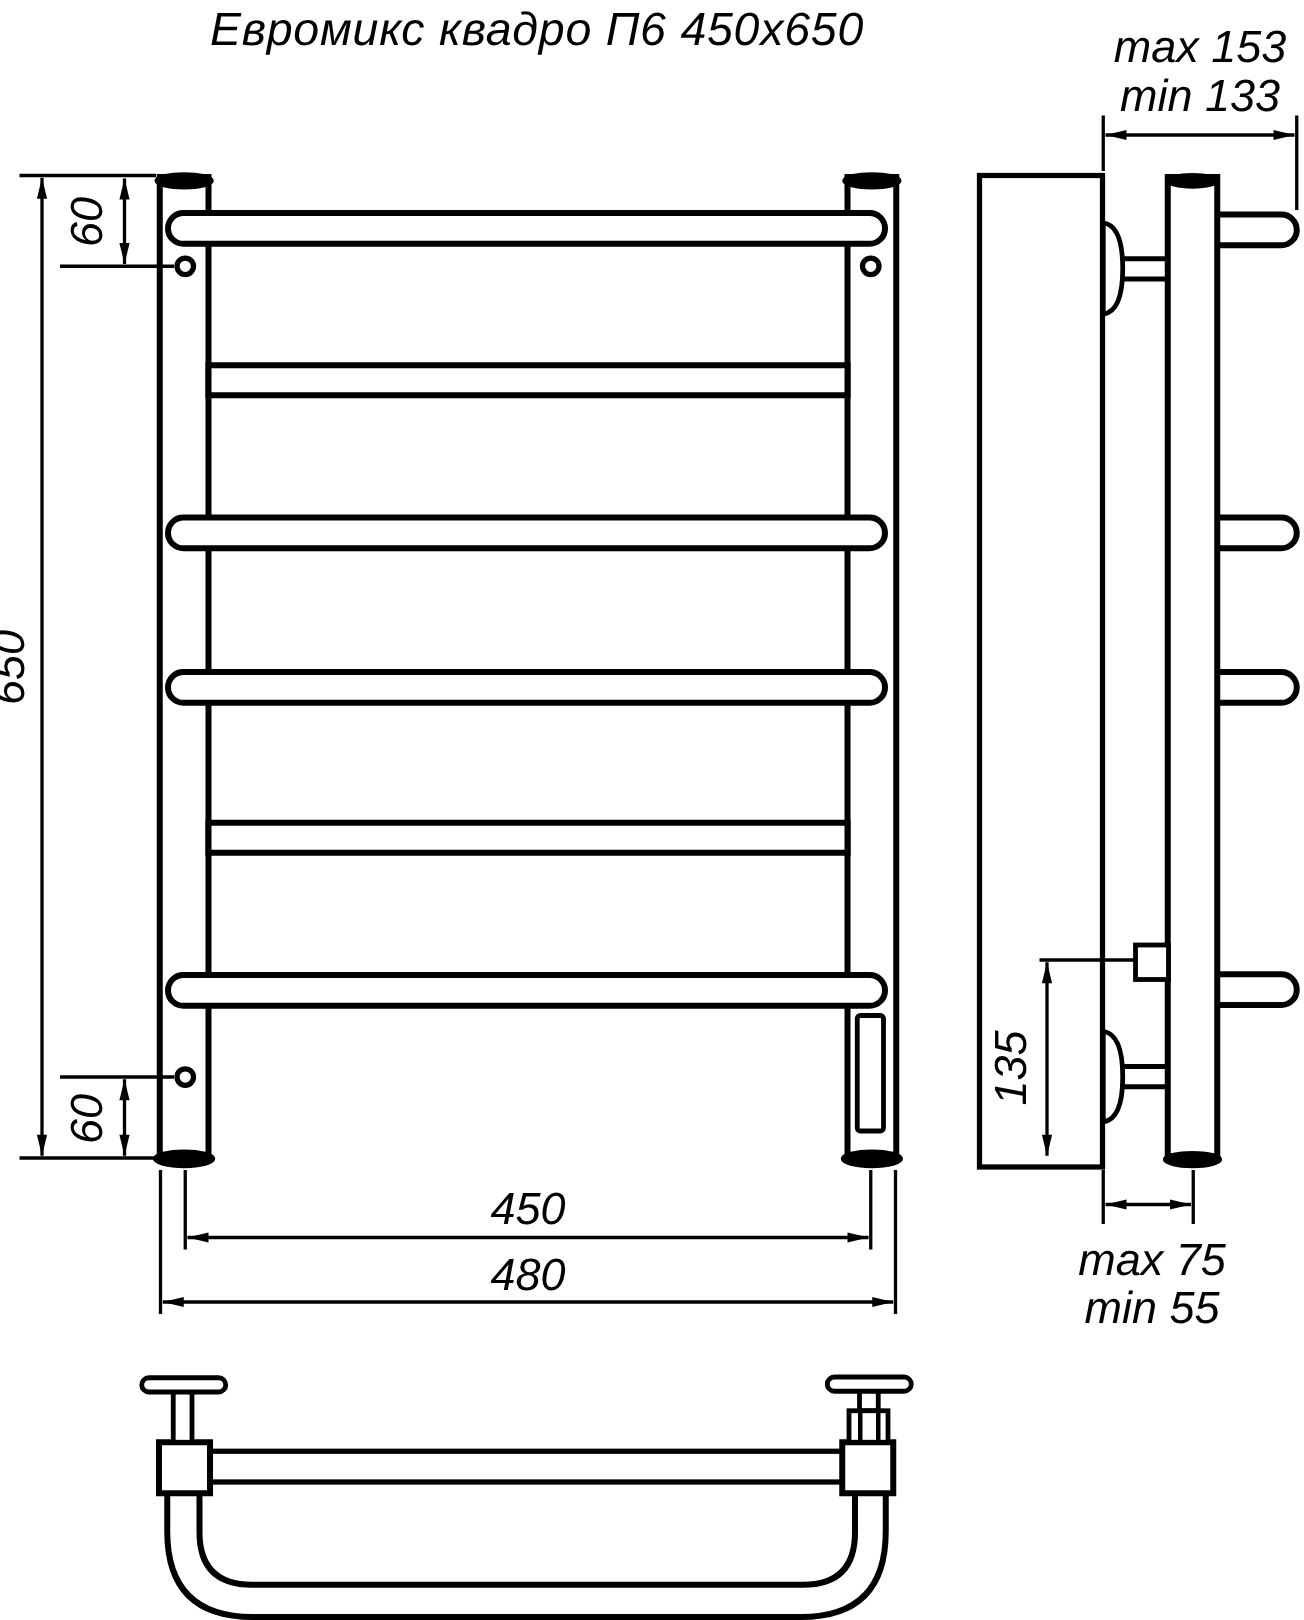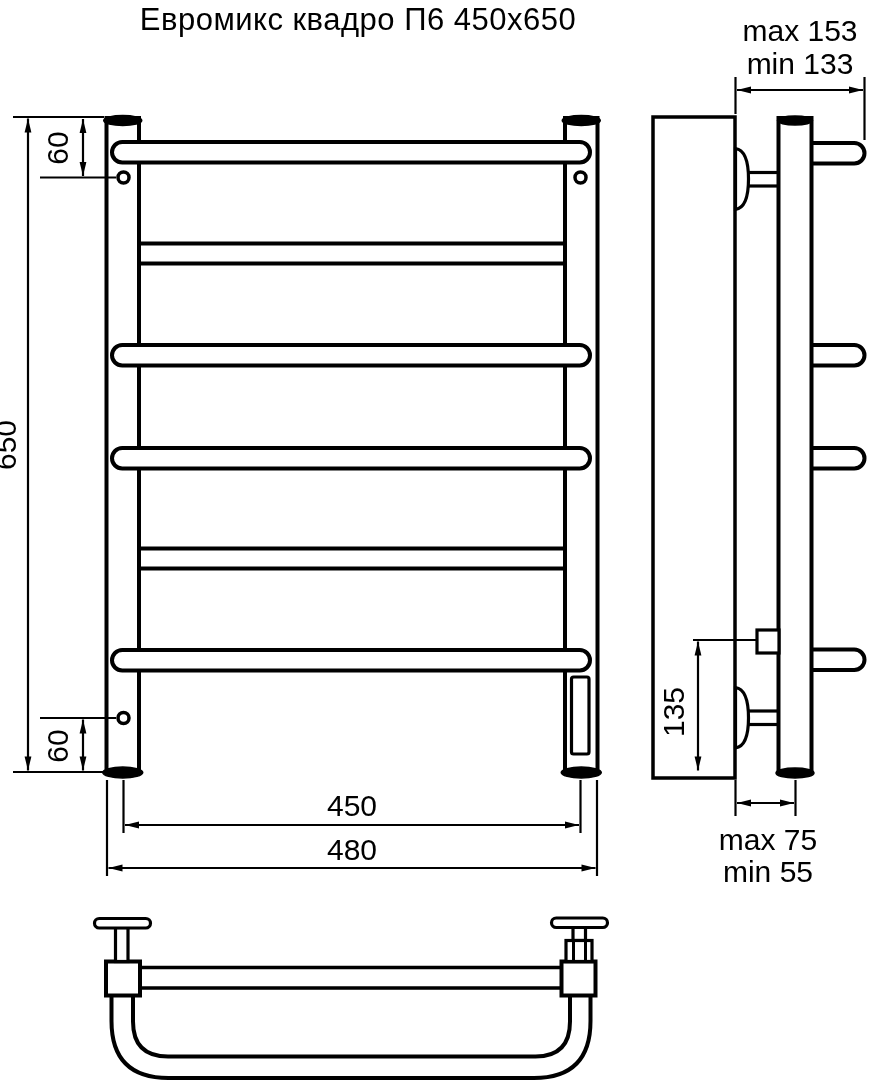--- a/index.html
+++ b/index.html
@@ -1,16 +1,16 @@
 <!DOCTYPE html>
 <html><head>
 <meta charset="utf-8">
 <style>
   html,body{margin:0;padding:0;background:#fff;}
-  .canvas{width:869px;height:1080px;position:relative;background:#fff;overflow:hidden;}
+  .canvas{width:869px;height:1080px;position:relative;background:#fff;overflow:hidden;font-style:italic;}
   svg{display:block;}
   text{font-family:"Liberation Sans", sans-serif;fill:#000;}
   .title{font-size:31px;letter-spacing:.5px;}
   .dimlabel{font-size:30px;}
   .s4 {stroke:#000;stroke-width:4;fill:none;}
   .s4f{stroke:#000;stroke-width:4;fill:#fff;}
   .s35 {stroke:#000;stroke-width:3.5;fill:none;}
   .s35f{stroke:#000;stroke-width:3.5;fill:#fff;}
   .s32 {stroke:#000;stroke-width:3.2;fill:none;}
   .s32f{stroke:#000;stroke-width:3.2;fill:#fff;}

